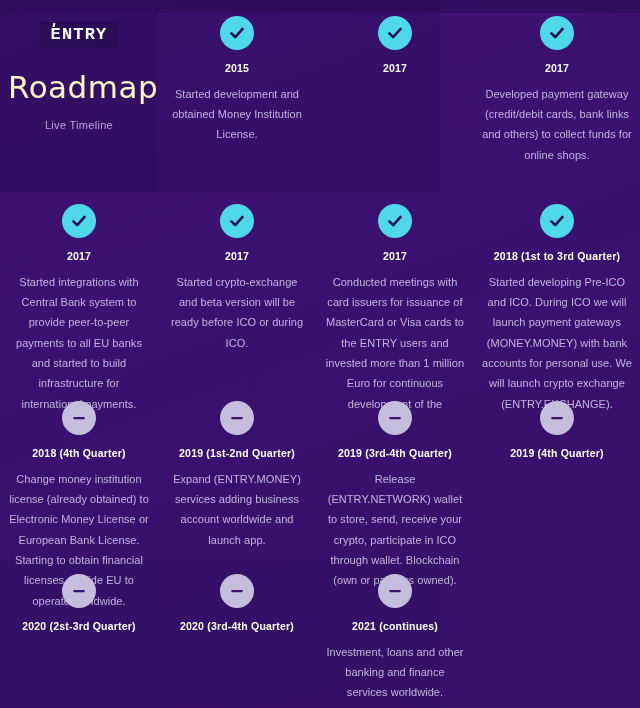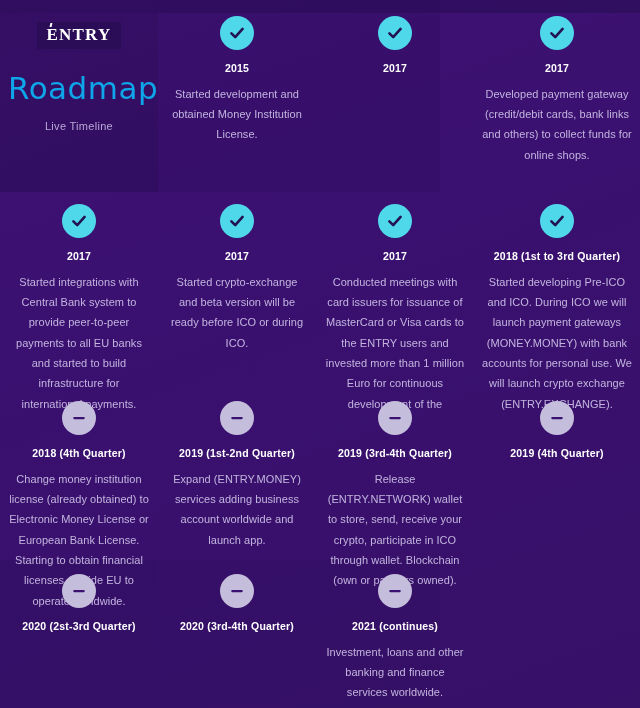--- a/index.html
+++ b/index.html
@@ -54,21 +54,21 @@
     position:relative;
   }
 
   
   .header-cell {
     padding-top: 22px;
     text-align:center;
   }
   .logo {
     display:inline-block;
-    font-family:Liberation Serif, serif;
+    font-family:Liberation Mono, monospace;
     font-weight:bold;
     font-size:17px;
     letter-spacing:1.2px;
     color:#ffffff;
     padding: 3px 10px 4px 10px;
     background: rgba(30,8,70,0.45);
     position:relative;
   }
   .logo .accent {
     position:absolute;
@@ -77,21 +77,21 @@
     width:2px;
     height:4px;
     background:#ffffff;
     transform: skewX(-12deg);
   }
   .page-title {
     margin-top:23px;
     font-size:31px;
     font-weight:400;
     letter-spacing:0.5px;
-    color:#0ea5e9;
+    color:#fef9c3;
     line-height:1.05;
     font-family:"DejaVu Sans", sans-serif;
   }
   .page-sub {
     margin-top:15px;
     font-size:11px;
     color:#b9a8d8;
     letter-spacing:0.3px;
   }
 

